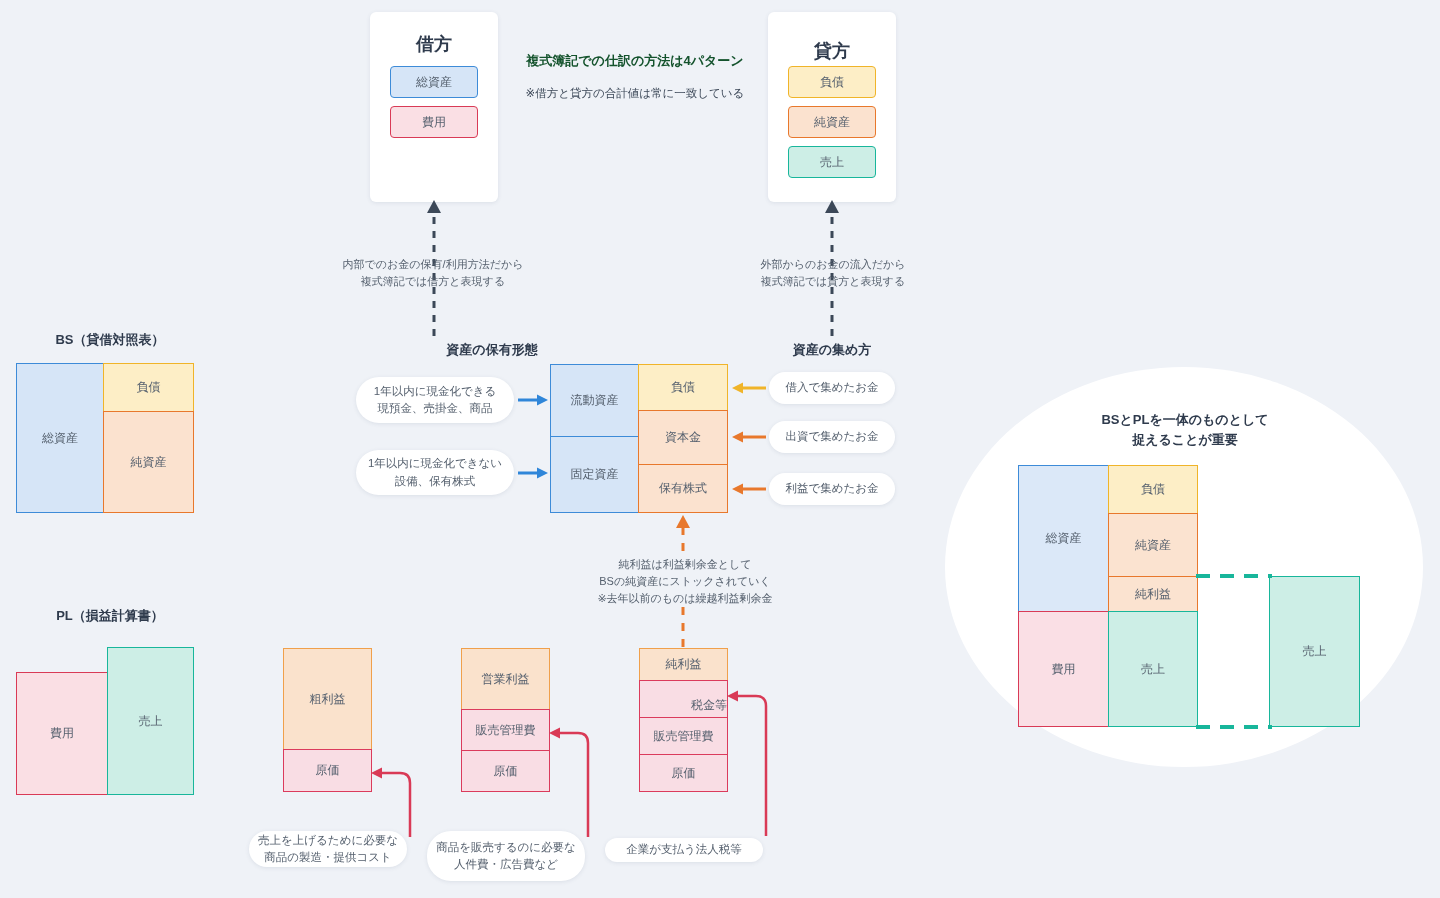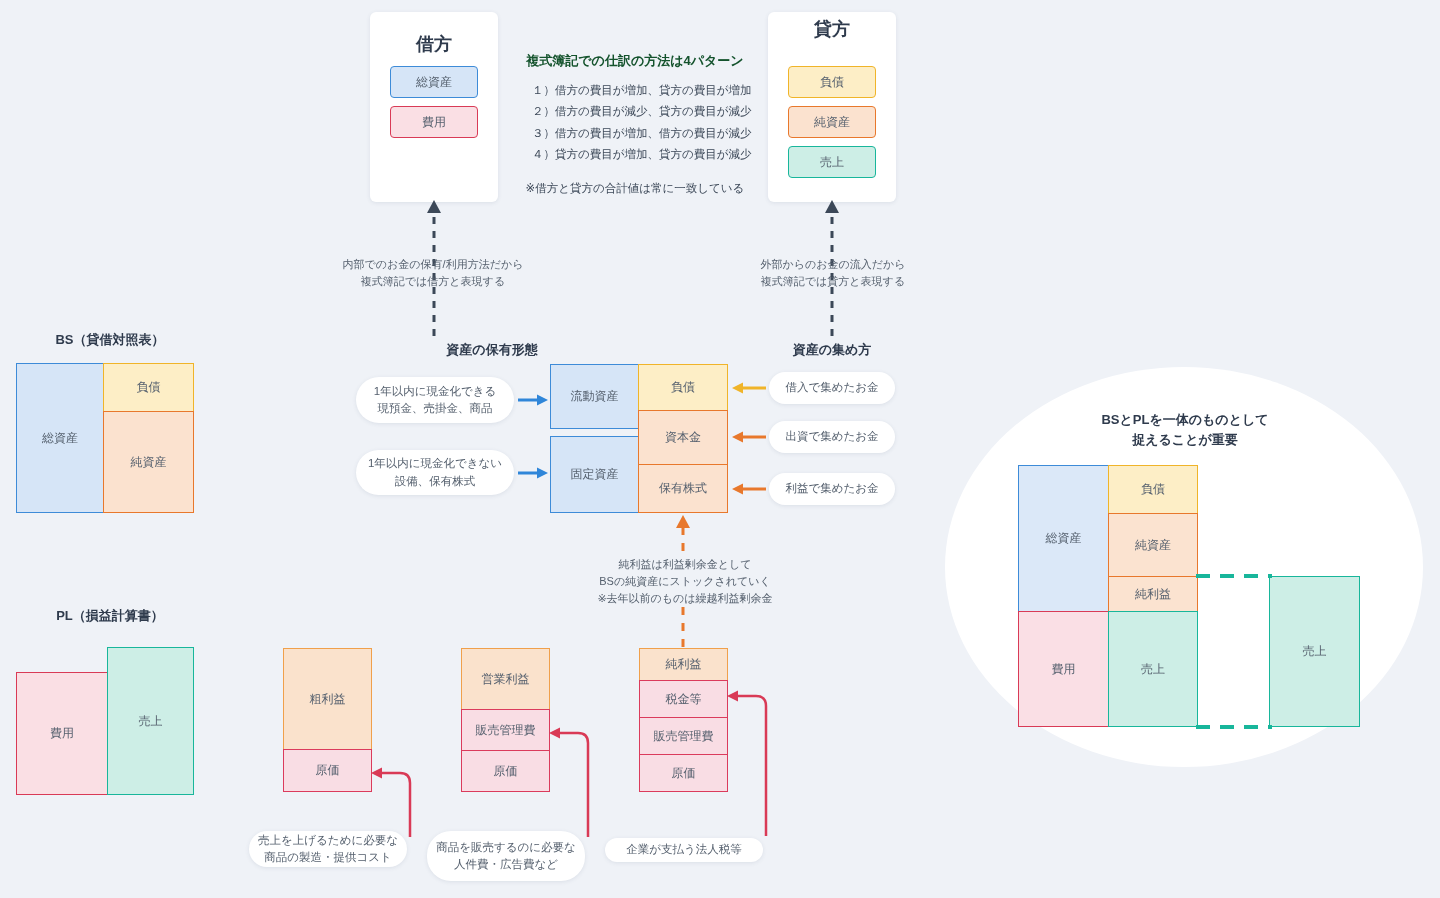--- a/index.html
+++ b/index.html
@@ -77,40 +77,34 @@
   <div class="panel-title" style="margin-top:20px;">借方</div>
   <div class="abs chip c-blue" style="left:20px;top:54px;width:88px;height:32px;">
     <span>総資産</span>
   </div>
   <div class="abs chip c-red" style="left:20px;top:94px;width:88px;height:32px;">
     <span>費用</span>
   </div>
 </div>
 
 <div class="abs card" style="left:768px;top:12px;width:128px;height:190px;">
-  <div class="panel-title" style="margin-top:5px;">貸方</div>
+  <div class="panel-title" style="margin-top:27px;">貸方</div>
   <div class="abs chip c-yellow" style="left:20px;top:54px;width:88px;height:32px;">
     <span>負債</span>
   </div>
   <div class="abs chip c-orange" style="left:20px;top:94px;width:88px;height:32px;">
     <span>純資産</span>
   </div>
   <div class="abs chip c-teal" style="left:20px;top:134px;width:88px;height:32px;">
     <span>売上</span>
   </div>
 </div>
 
 <div class="abs" style="left:512px;top:52px;width:246px;">
   <div style="font-size:13px;font-weight:bold;text-align:center;color:#14532d;">複式簿記での仕訳の方法は4パターン</div>
-  <div class="rule-list" style="margin-top:10px;padding-left:20px;">
-    <div>１）借方の費目が増加、貸方の費目が増加</div>
-    <div>２）借方の費目が減少、貸方の費目が減少</div>
-    <div>３）借方の費目が増加、借方の費目が減少</div>
-    <div>４）貸方の費目が増加、貸方の費目が減少</div>
-  </div>
   <div class="note" style="margin-top:16px;text-align:center;">※借方と貸方の合計値は常に一致している</div>
 </div>
 
 <svg class="abs" style="left:420px;top:198px;width:30px;height:140px;">
   <line x1="14" y1="138" x2="14" y2="14" stroke="#3c4858" stroke-width="3" stroke-dasharray="7,7"></line>
   <polygon points="14,2 7,15 21,15" fill="#3c4858"></polygon>
 </svg>
 <div class="abs caption" style="left:340px;top:256px;width:186px;">
   <div>内部でのお金の保有/利用方法だから</div>
   <div>複式簿記では借方と表現する</div>
@@ -144,21 +138,21 @@
 <div class="abs" style="left:16px;top:647px;width:178px;height:148px;">
   <div class="abs box c-red" style="left:0;top:25px;width:92px;height:123px;">
     <span>費用</span>
   </div>
   <div class="abs box c-teal" style="left:91px;top:0;width:87px;height:148px;">
     <span>売上</span>
   </div>
 </div>
 
 <div class="abs" style="left:550px;top:364px;width:178px;height:149px;">
-  <div class="abs box c-blue" style="left:0;top:0;width:89px;height:65px;">
+  <div class="abs box c-blue" style="left:0;top:0;width:89px;height:73px;">
     <span>流動資産</span>
   </div>
   <div class="abs box c-blue" style="left:0;top:72px;width:89px;height:77px;">
     <span>固定資産</span>
   </div>
   <div class="abs box c-yellow" style="left:88px;top:0;width:90px;height:47px;">
     <span>負債</span>
   </div>
   <div class="abs box c-orange" style="left:88px;top:46px;width:90px;height:55px;">
     <span>資本金</span>
@@ -262,21 +256,21 @@
   <div>
     <div>商品を販売するのに必要な</div>
     <div>人件費・広告費など</div>
   </div>
 </div>
 
 <div class="abs" style="left:639px;top:648px;width:89px;height:145px;">
   <div class="abs box c-peach-s" style="left:0;top:0;width:89px;height:33px;">
     <span>純利益</span>
   </div>
-  <div class="abs box c-pink-s" style="left:0;top:32px;width:89px;height:38px;">
+  <div class="abs box c-pink-s" style="left:0;top:32px;width:89px;height:50px;justify-content:flex-end;">
     <span>税金等</span>
   </div>
   <div class="abs box c-pink-s" style="left:0;top:69px;width:89px;height:38px;">
     <span>販売管理費</span>
   </div>
   <div class="abs box c-pink-s" style="left:0;top:106px;width:89px;height:38px;">
     <span>原価</span>
   </div>
 </div>
 <svg class="abs" style="left:722px;top:688px;width:46px;height:148px;">

